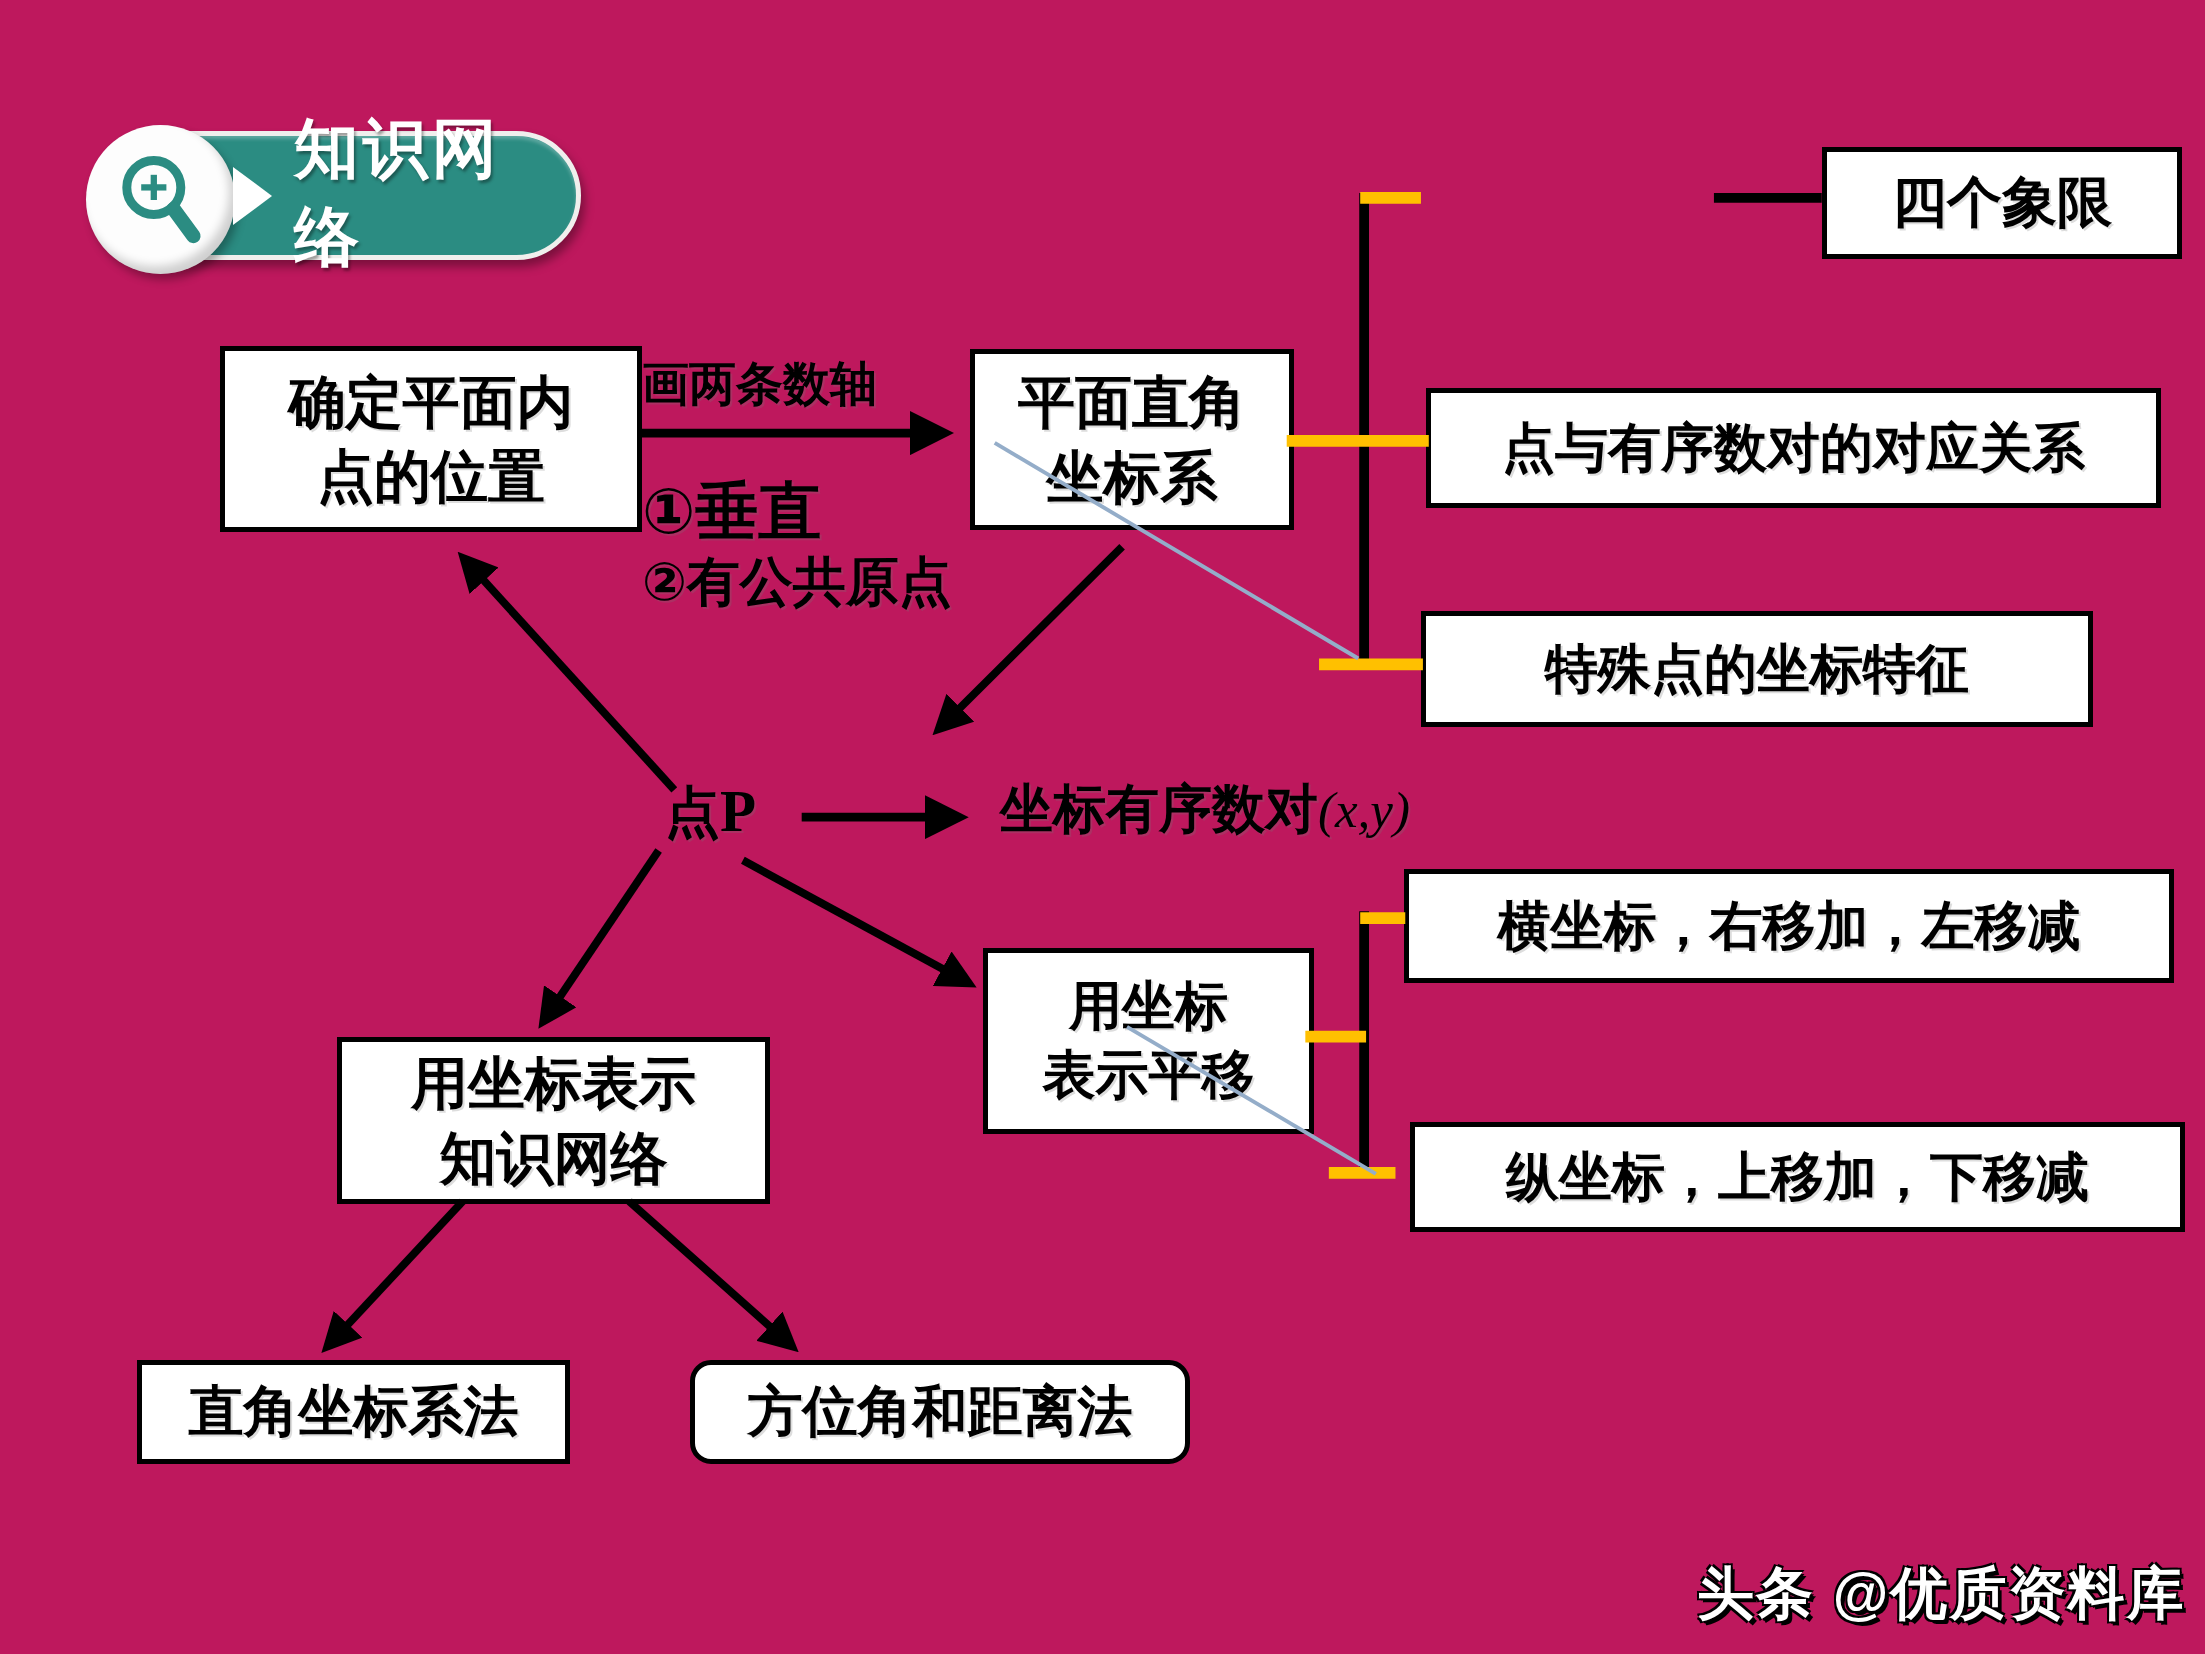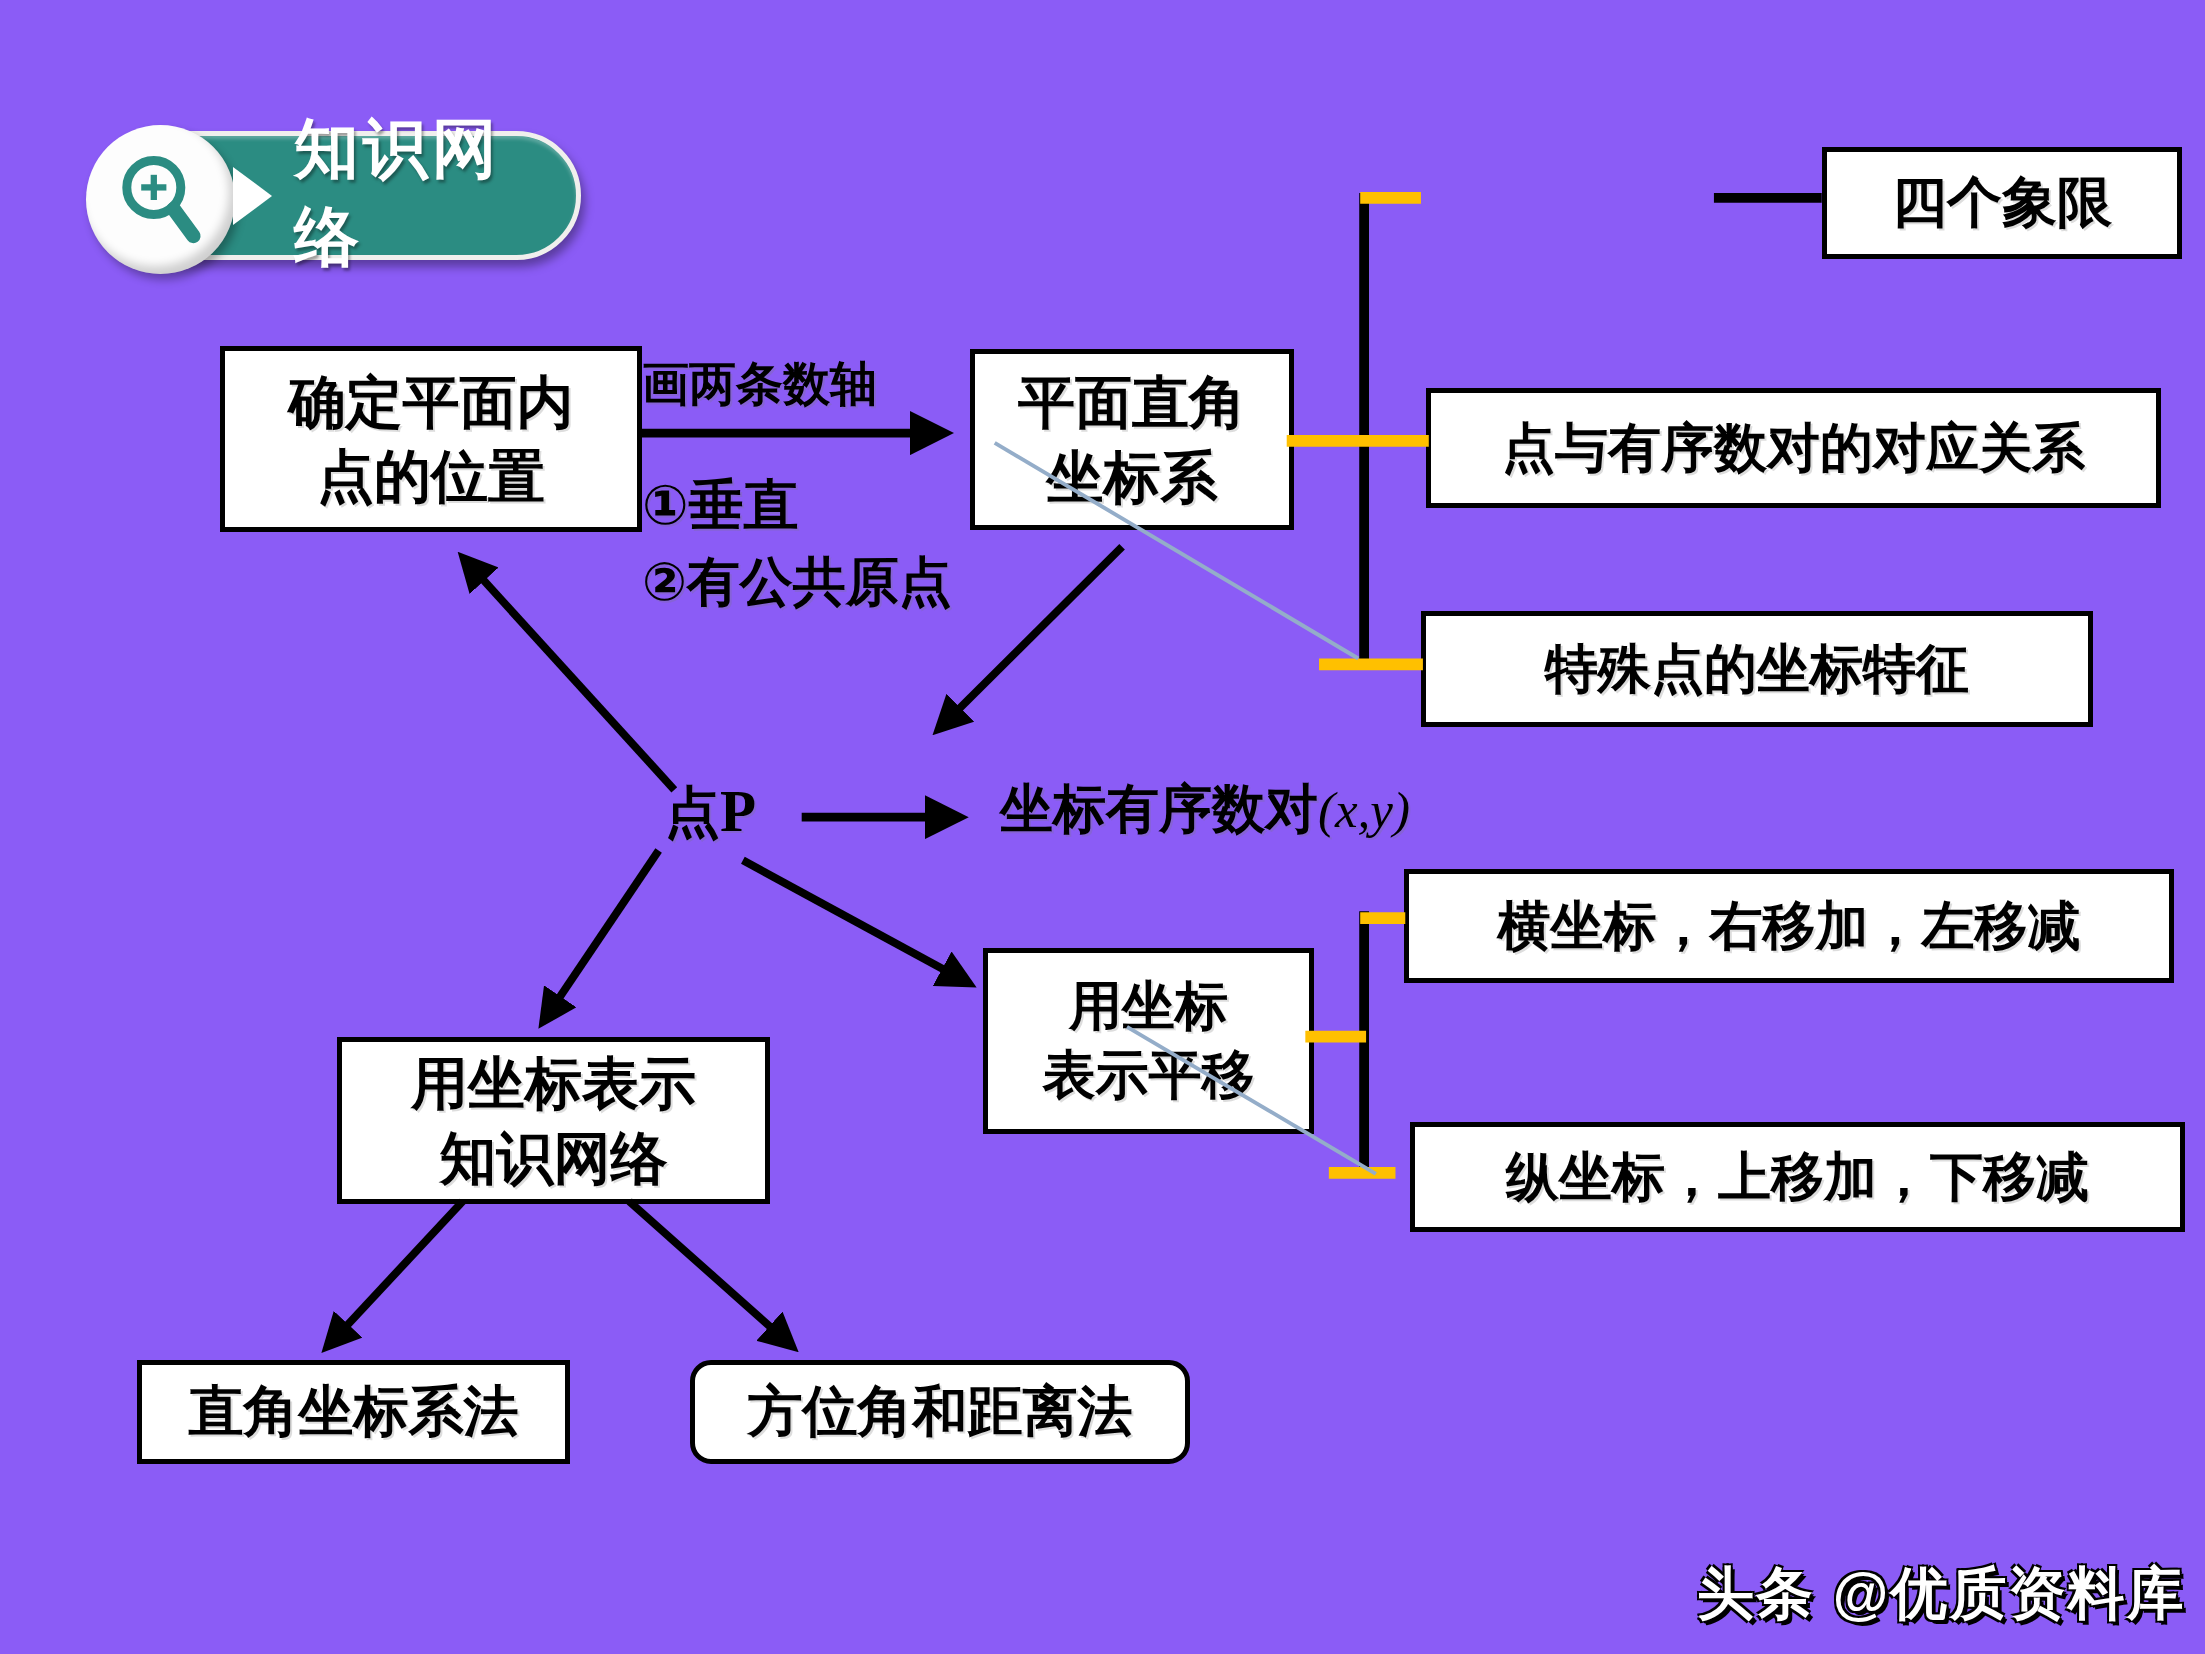--- a/index.html
+++ b/index.html
@@ -1,16 +1,16 @@
 <!DOCTYPE html>
 <html><head>
 <meta charset="utf-8">
 <style>
   html,body{margin:0;padding:0;background:#fff;}
-  #canvas{position:relative;width:2205px;height:1654px;background:#8b5cf6;overflow:hidden;
+  #canvas{position:relative;width:2205px;height:1654px;background:#be185d;overflow:hidden;
           font-family:"Liberation Sans","DejaVu Sans",sans-serif;color:#000;}
 
   
   .badge{position:absolute;left:86px;top:125px;width:495px;height:147px;}
   .badge-pill{position:absolute;left:27.4px;top:5.9px;right:0;bottom:11.8px;background:#2B8C82;
               border:5.9px solid #f0efed;border-radius:74px;
               box-shadow:3.9px 6.9px 9.8px rgba(0,0,0,0.35), inset 0 2.9px 3.9px rgba(255,255,255,0.25);}
   .badge-circle{position:absolute;left:0;top:0;width:149px;height:149px;border-radius:50%;
                 background:#fdfdfd;box-shadow:3.9px 5.9px 8.8px rgba(0,0,0,0.3), inset -5.9px -7.8px 9.8px rgba(0,0,0,0.18);
                 display:flex;align-items:center;justify-content:center;}
@@ -99,21 +99,21 @@
 
   <div class="node" style="left:137px;top:1360px;width:423px;height:94px;font-size:55px;">
     <span>直角坐标系法</span>
     </div>
 
   <div class="node" style="left:690px;top:1360px;width:490px;height:94px;font-size:55px;border-radius:21px;">
     <span>方位角和距离法</span>
     </div>
 
   <div class="flabel" style="left:642px;top:353px;font-size:47px;">画两条数轴</div>
-  <div class="flabel" style="left:642px;top:469px;font-size:55px;">①垂直</div>
+  <div class="flabel" style="left:642px;top:469px;font-size:63px;">①垂直</div>
   <div class="flabel" style="left:642px;top:547px;font-size:53px;">②有公共原点</div>
 
   <div class="flabel" style="left:665px;top:776px;font-size:55px;">
     <span>点</span><span class="serif-p">P</span>
   </div>
 
   <div class="flabel" style="left:1000px;top:774px;font-size:53px;">
     <span>坐标有序数对</span><span class="xy">(x,y)</span>
   </div>
 

